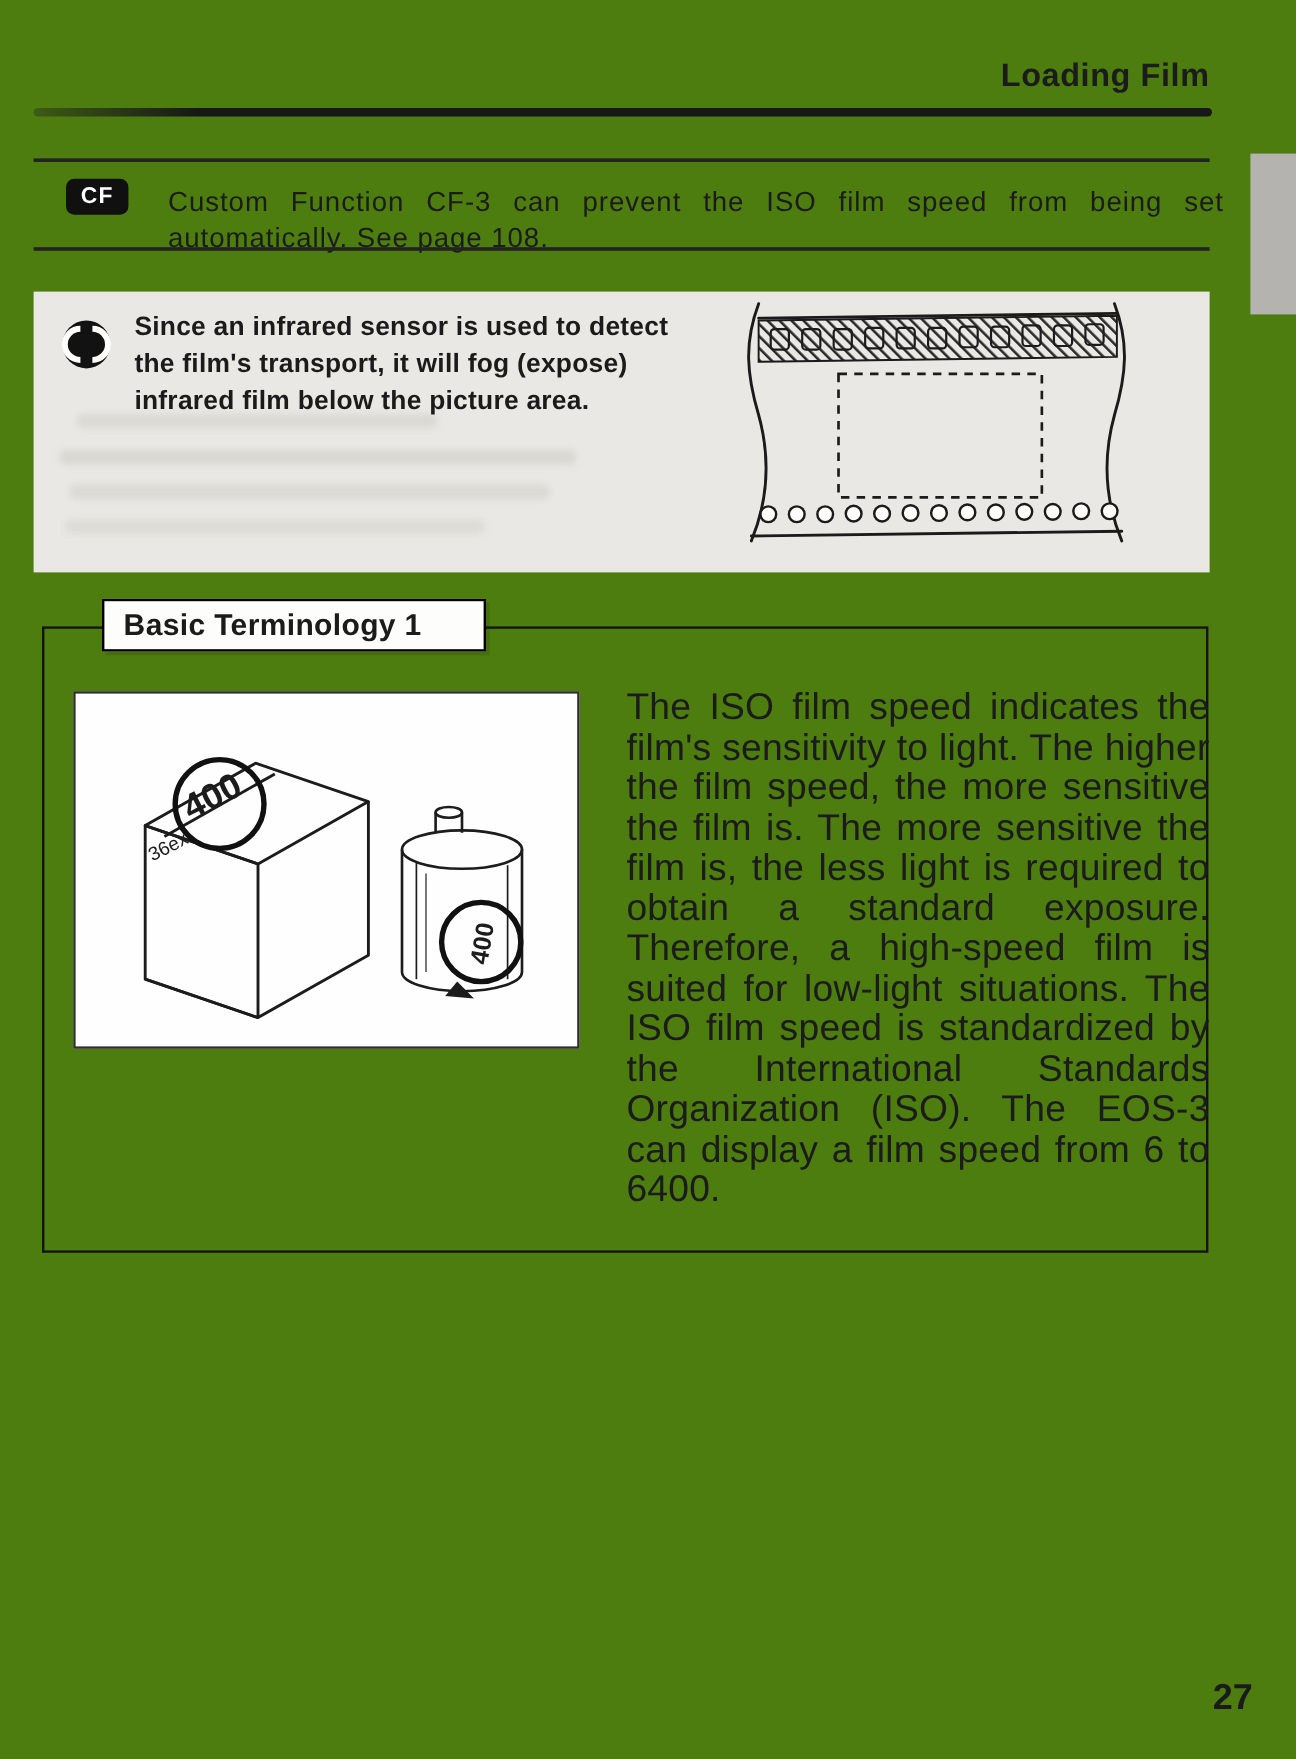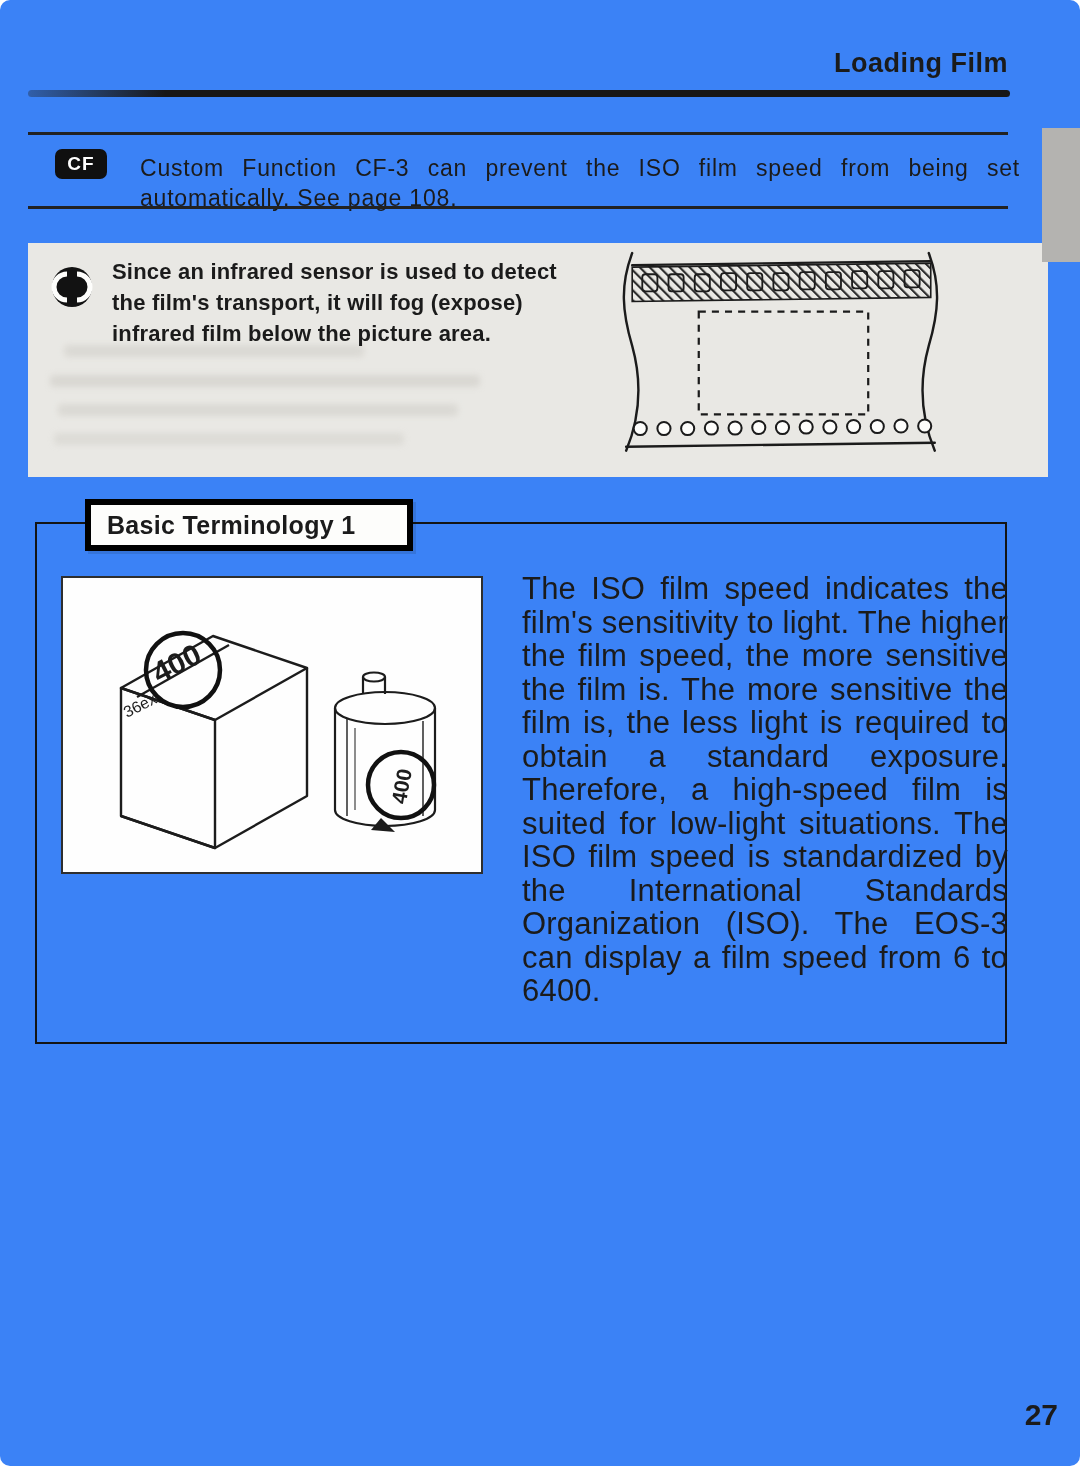--- a/index.html
+++ b/index.html
@@ -1,18 +1,18 @@
 <!DOCTYPE html>
 <html><head>
 <meta charset="utf-8">
 <style>
   html,body{margin:0;padding:0;background:#ffffff;}
   .page{
-    position:relative;width:1080px;height:1466px;background:#3b82f6;
-    font-family:"Liberation Sans", sans-serif;color:#1b1b1b;overflow:hidden;border-radius:10px;
+    position:relative;width:1080px;height:1466px;background:#4d7c0f;
+    font-family:"Liberation Sans", sans-serif;color:#1b1b1b;overflow:hidden;
   }
   
   .header-title{
     position:absolute;top:48px;right:72px;margin:0;
     font-size:27px;font-weight:bold;letter-spacing:.5px;
   }
   .header-rule{
     position:absolute;left:28px;right:70px;top:90px;height:7px;border-radius:4px;
     background:linear-gradient(90deg, rgba(30,30,30,.35), #171717 14%);
   }
@@ -25,39 +25,38 @@
     display:flex;align-items:center;justify-content:center;letter-spacing:1px;text-align:center;
   }
   .cf-text{
     position:absolute;left:128px;top:141px;width:880px;margin:12px;
     font-size:23px;line-height:30px;letter-spacing:.8px;text-align:justify;
   }
   
   .note-box{
     position:absolute;left:28px;top:243px;width:980px;height:234px;
     background:#e9e8e4;
-    padding-left:40px;
   }
   .note-icon{position:absolute;left:22px;top:22px;width:44px;height:44px;}
   .note-text{
     position:absolute;left:84px;top:13px;width:462px;margin:0;
     font-size:22px;line-height:31px;font-weight:bold;letter-spacing:.2px;
   }
   .film-diagram{position:absolute;left:582px;top:6px;width:348px;height:208px;}
   .ghost{position:absolute;background:#c9c7c1;filter:blur(3px);opacity:.45;border-radius:4px;}
   .ghost.g1{left:36px;top:102px;width:300px;height:12px;}
   .ghost.g2{left:22px;top:132px;width:430px;height:12px;opacity:.5;}
   .ghost.g3{left:30px;top:161px;width:400px;height:12px;}
   .ghost.g4{left:26px;top:190px;width:350px;height:12px;opacity:.38;}
   
   .side-tab{position:absolute;right:0;top:128px;width:38px;height:134px;background:#b4b3b0;}
   
   .term-tab{
     position:absolute;left:85px;top:499px;width:300px;height:40px;z-index:2;
-    border:6px solid #000000;background:#fdfdfb;
+    border:2px solid #000000;background:#fdfdfb;
     font-size:25px;font-weight:bold;letter-spacing:.3px;
     display:flex;align-items:center;padding-left:16px;
     box-shadow:3px 3px 0 rgba(20,20,20,.12);
   }
   .term-box{
     position:absolute;left:35px;top:522px;width:968px;height:518px;
     border:2.5px solid #141414;z-index:1;background:transparent;
   }
   .illus-box{
     position:absolute;left:24px;top:52px;width:418px;height:294px;
@@ -71,21 +70,21 @@
   }
   .term-heading .bullet{
     width:18px;height:18px;border-radius:50%;background:#141414;
     display:inline-block;margin-right:12px;flex:0 0 auto;
   }
   .term-body{
     margin:0;font-size:31px;line-height:33.5px;letter-spacing:.2px;text-align:justify;
   }
   
   .page-number{
-    position:absolute;right:22px;top:1398px;font-size:30px;font-weight:bold;
+    position:absolute;right:36px;top:1398px;font-size:30px;font-weight:bold;
   }
 </style>
 </head>
 <body>
 
 <div class="page">
 
   <h1 class="header-title">Loading Film</h1>
   <div class="header-rule"></div>
 

